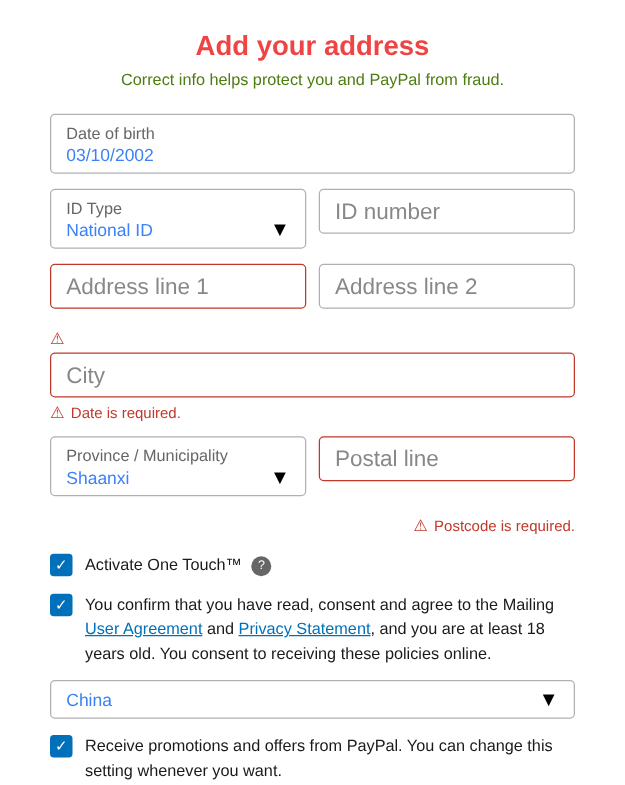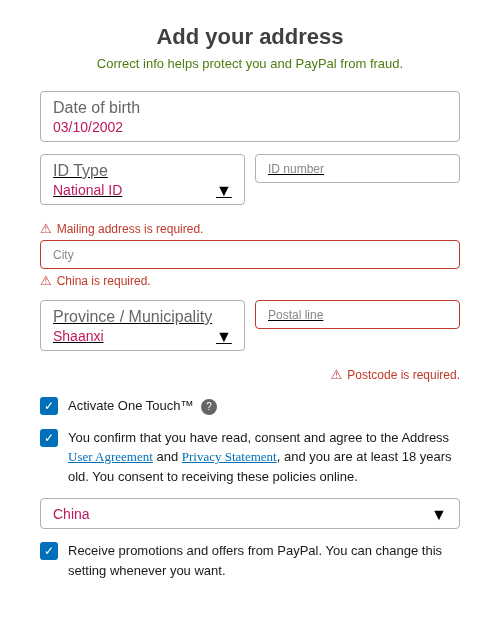--- a/index.html
+++ b/index.html
@@ -10,64 +10,63 @@
       min-height: 628px;
       overflow-x: hidden;
     }
     .page-container {
       padding: 24px 40px 20px 40px;
     }
     .page-title {
       text-align: center;
       font-size: 22px;
       font-weight: 700;
-      color: #404040;
+      color: #ef4444;
       margin-bottom: 6px;
     }
     .page-subtitle {
       text-align: center;
       font-size: 13px;
       color: #4d7c0f;
       margin-bottom: 20px;
     }
     .form-group {
       margin-bottom: 12px;
     }
     .form-row {
       display: flex;
       gap: 10px;
       margin-bottom: 0;
-      text-decoration: underline;
     }
     .form-row .form-group {
       flex: 1;
     }
     .field-wrapper {
       position: relative;
       border: 1.5px solid #b0b0b0;
       border-radius: 4px;
       padding: 7px 12px 6px 12px;
       background: #fff;
     }
     .field-wrapper.error {
       border-color: #c0392b;
     }
     .field-label {
-      font-size: 16px;
+      font-size: 13px;
       color: #666;
       display: block;
       margin-bottom: 2px;
     }
     .field-value {
       font-size: 14px;
-      color: #be185d;
+      color: #3b82f6;
       display: block;
     }
     .field-placeholder {
-      font-size: 12px;
+      font-size: 18px;
       color: #888;
       display: block;
     }
     .field-select-row {
       display: flex;
       align-items: center;
       justify-content: space-between;
     }
     .chevron-down {
       width: 16px;
@@ -124,21 +123,20 @@
       font-size: 10px;
       align-items: center;
       justify-content: center;
       margin-left: 4px;
       vertical-align: middle;
       cursor: pointer;
     }
     .link {
       color: #0070ba;
       text-decoration: underline;
-      font-family: Liberation Serif, serif;
     }
   </style>
 </head>
 <body>
 
 <div class="page-container">
 
   <h1 class="page-title">Add your address</h1>
   <p class="page-subtitle">Correct info helps protect you and PayPal from fraud.</p>
 
@@ -159,32 +157,43 @@
         </div>
       </div>
     </div>
     <div class="form-group">
       <div class="field-wrapper">
         <span class="field-placeholder">ID number</span>
       </div>
     </div>
   </div>
 
+  <div class="form-row">
+    <div class="form-group">
+      <div class="field-wrapper error">
+        <span class="field-placeholder">Address line 1</span>
+      </div>
+    </div>
+    <div class="form-group">
+      <div class="field-wrapper">
+        <span class="field-placeholder">Address line 2</span>
+      </div>
+    </div>
+  </div>
   <div class="error-message">
     <span class="error-icon">⚠</span>
-    <span>Mailing address is required.</span>
   </div>
 
   <div class="form-group">
     <div class="field-wrapper error">
       <span class="field-placeholder">City</span>
     </div>
     <div class="error-message">
       <span class="error-icon">⚠</span>
-      <span>China is required.</span>
+      <span>Date is required.</span>
     </div>
   </div>
 
   <div class="form-row">
     <div class="form-group">
       <div class="field-wrapper">
         <span class="field-label">Province / Municipality</span>
         <div class="field-select-row">
           <span class="field-value">Shaanxi</span>
           <span class="chevron-down">▼</span>
@@ -212,21 +221,21 @@
       <span>Activate One Touch™</span>
       <span class="help-icon">?</span>
     </div>
   </div>
 
   <div class="checkbox-row">
     <div class="checkbox-box">
       <span class="checkmark">✓</span>
     </div>
     <div class="checkbox-label">
-      <span>You confirm that you have read, consent and agree to the Address </span><a class="link" href="#">User Agreement</a><span> and </span><a class="link" href="#">Privacy Statement</a><span>, and you are at least 18 years old. You consent to receiving these policies online.</span>
+      <span>You confirm that you have read, consent and agree to the Mailing </span><a class="link" href="#">User Agreement</a><span> and </span><a class="link" href="#">Privacy Statement</a><span>, and you are at least 18 years old. You consent to receiving these policies online.</span>
     </div>
   </div>
 
   <div class="form-group">
     <div class="field-wrapper">
       <div class="field-select-row">
         <span class="field-value">China</span>
         <span class="chevron-down">▼</span>
       </div>
     </div>

